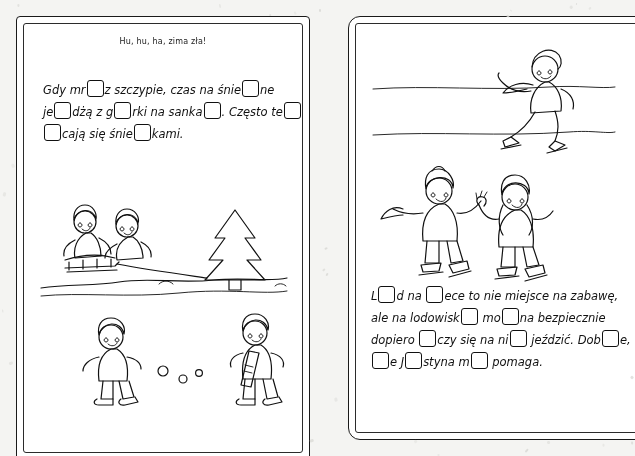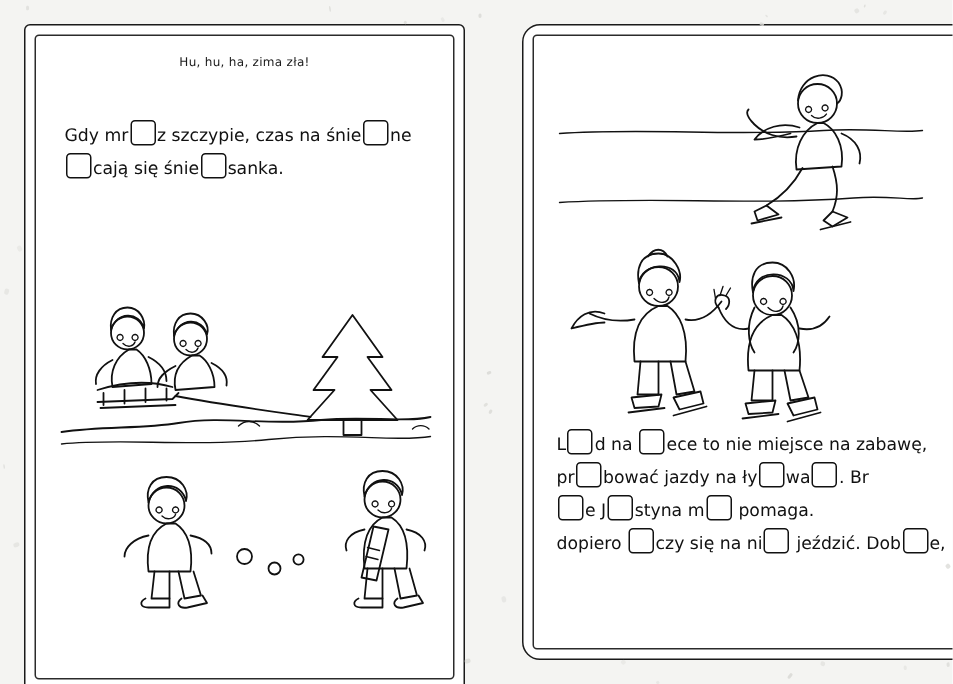--- a/index.html
+++ b/index.html
@@ -72,20 +72,21 @@
   }
   .title-1 { top: 20px; }
   .title-2 { top: 34px; font-size: 8.5px; }
 
   .text-block {
     position: absolute;
     font-family: "DejaVu Sans", sans-serif;
     font-size: 11.5px;
     line-height: 22px;
     color: #111;
+    font-style: italic;
   }
   .tb-left {
     left: 26px;
     top: 62px;
     width: 246px;
   }
   .tb-right {
     left: 22px;
     top: 268px;
     width: 242px;
@@ -124,21 +125,24 @@
   <div class="page page-left">
     <div class="inner-frame"></div>
 
     <div class="title-line title-1">Hu, hu, ha, zima zła!</div>
 
     <div class="text-block tb-left">
       <span class="line">
         <span>Gdy mr</span><span class="blank"></span><span>z szczypie, czas na śnie</span><span class="blank"></span><span>ne</span>
       </span>
       <span class="line">
-        <span class="blank"></span><span>cają się śnie</span><span class="blank"></span><span>sanka.</span>
+        <span>je</span><span class="blank"></span><span>dżą z g</span><span class="blank"></span><span>rki na sanka</span><span class="blank"></span><span>. Często te</span><span class="blank"></span>
+      </span>
+      <span class="line">
+        <span class="blank"></span><span>cają się śnie</span><span class="blank"></span><span>kami.</span>
       </span>
     </div>
 
     <div class="illo illo-sled">
       <svg width="250" height="110" viewBox="0 0 250 110">
 
         <path class="ink" d="M2 96 C 30 92, 55 94, 80 90 C 110 85, 140 92, 175 88 C 205 85, 230 90, 248 86"></path>
         <path class="ink-thin" d="M2 104 C 40 100, 90 106, 140 101 C 190 96, 225 103, 248 99"></path>
 
         <path class="ink" d="M78 72 C 110 78, 140 82, 168 86"></path>
@@ -275,27 +279,27 @@
 
         <path class="ink" d="M36 52 C 26 48, 18 54, 14 62 C 22 60, 30 58, 36 58"></path>
       </svg>
     </div>
 
     <div class="text-block tb-right">
       <span class="line">
         <span>L</span><span class="blank"></span><span>d na </span><span class="blank"></span><span>ece to nie miejsce na zabawę,</span>
       </span>
       <span class="line">
-        <span>pr</span><span class="blank"></span><span>bować jazdy na ły</span><span class="blank"></span><span>wa</span><span class="blank"></span><span>. Br</span>
+        <span>ale na lodowisk</span><span class="blank"></span><span> mo</span><span class="blank"></span><span>na bezpiecznie</span>
+      </span>
+      <span class="line">
+        <span>dopiero </span><span class="blank"></span><span>czy się na ni</span><span class="blank"></span><span> jeździć. Dob</span><span class="blank"></span><span>e,</span>
       </span>
       <span class="line">
         <span class="blank"></span><span>e J</span><span class="blank"></span><span>styna m</span><span class="blank"></span><span> pomaga.</span>
-      </span>
-      <span class="line">
-        <span>dopiero </span><span class="blank"></span><span>czy się na ni</span><span class="blank"></span><span> jeździć. Dob</span><span class="blank"></span><span>e,</span>
       </span>
     </div>
   </div>
 
 <div class="speckle" style="left: 601.5px; top: 443.7px; width: 2.8px; height: 2.2px; opacity: 0.44; transform: rotate(88deg);"></div>
     <div class="speckle" style="left: 3.3px; top: 193.2px; width: 3.5px; height: 2.5px; opacity: 0.46; transform: rotate(105deg);"></div>
     <div class="speckle" style="left: 9.1px; top: 362.1px; width: 4px; height: 2.7px; opacity: 0.49; transform: rotate(157deg);"></div>
     <div class="speckle" style="left: 217.8px; top: 4.9px; width: 3.5px; height: 1.4px; opacity: 0.75; transform: rotate(82deg);"></div>
     <div class="speckle" style="left: 575.5px; top: 2.6px; width: 1.2px; height: 2px; opacity: 0.77; transform: rotate(15deg);"></div>
     <div class="speckle" style="left: 569.7px; top: 5.8px; width: 2.8px; height: 2.6px; opacity: 0.53; transform: rotate(144deg);"></div>

